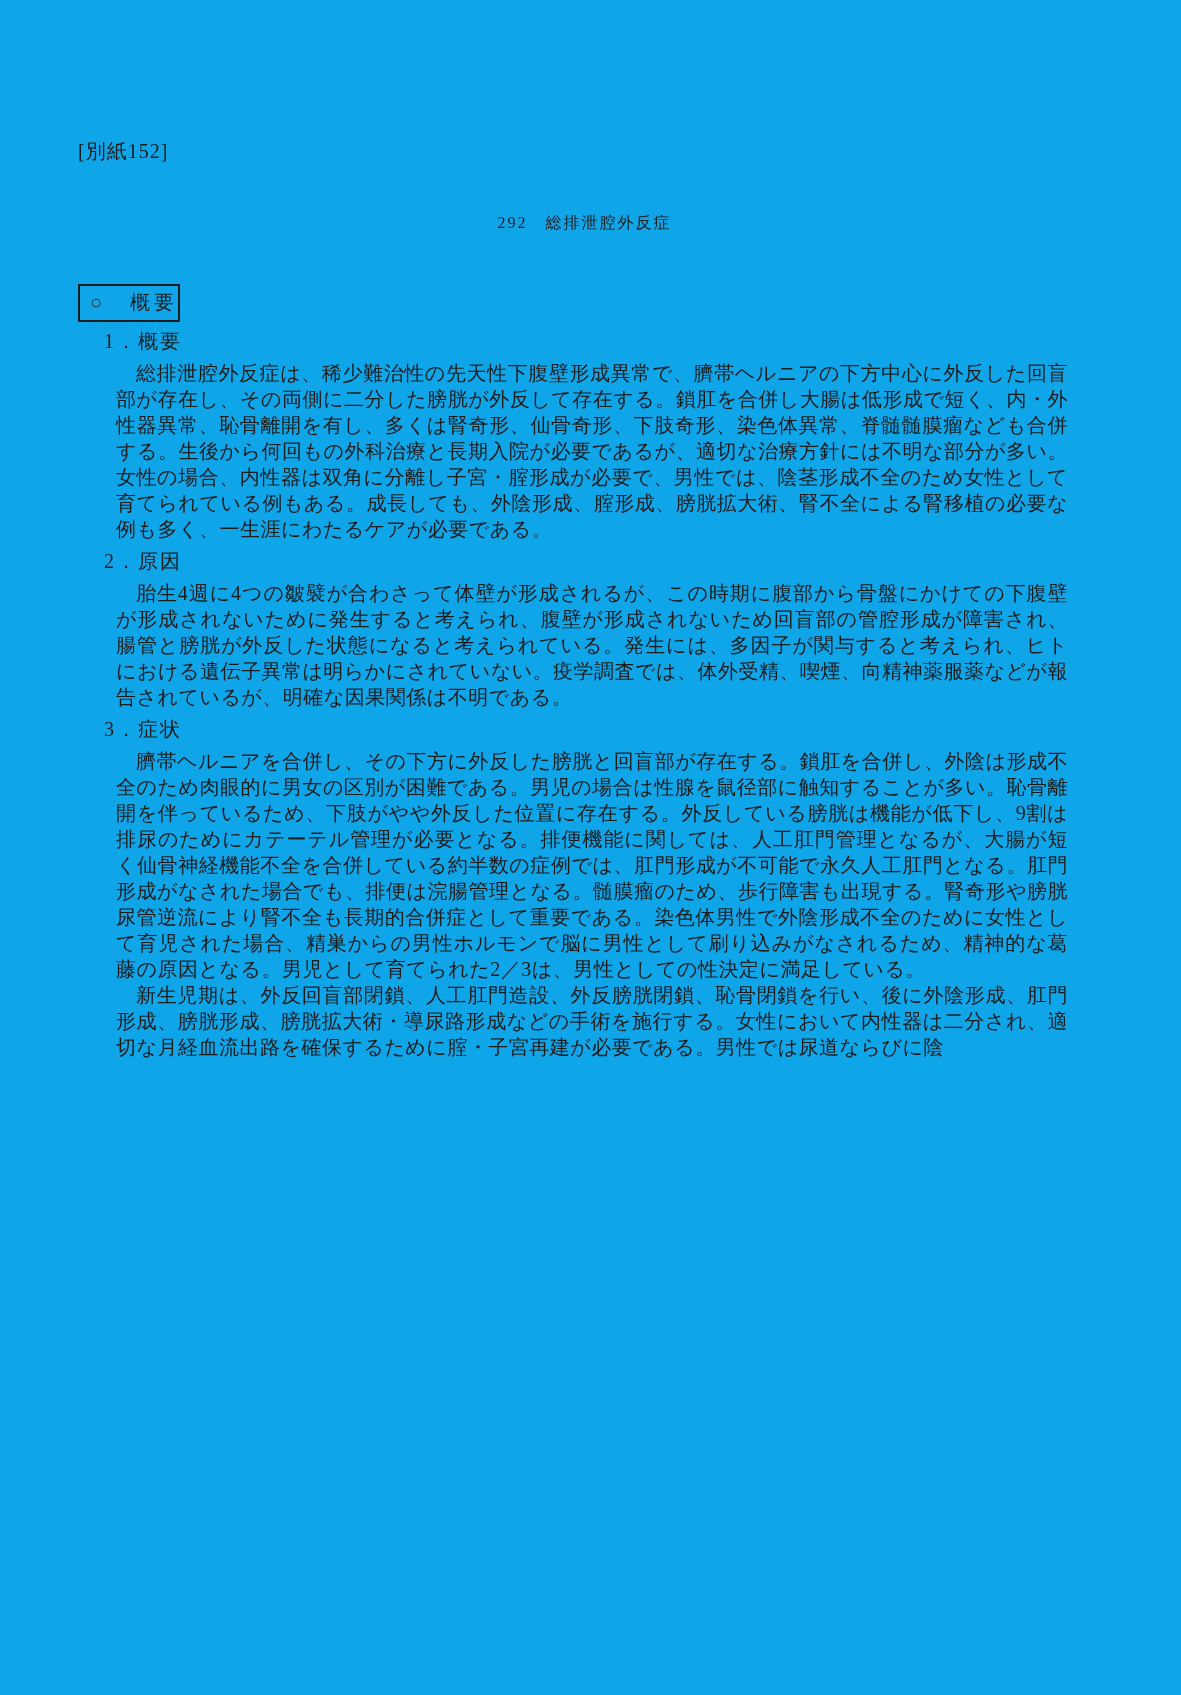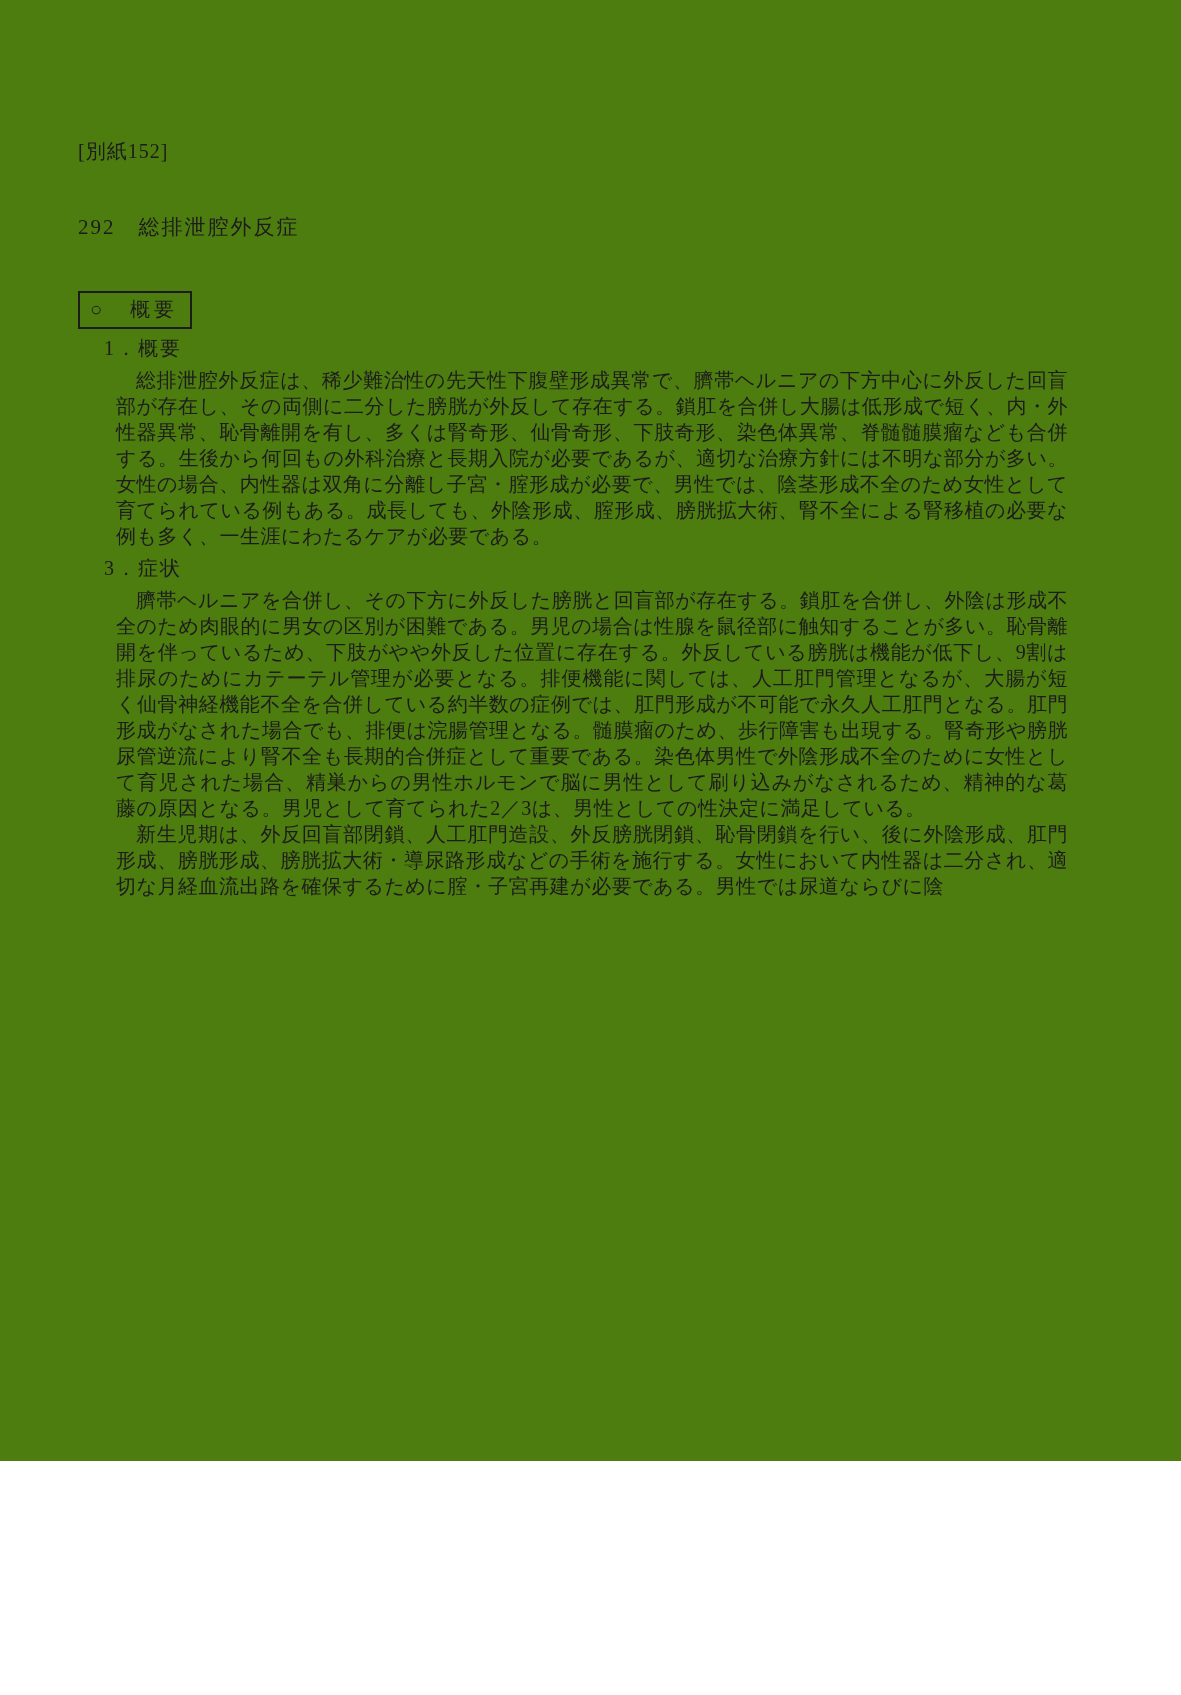--- a/index.html
+++ b/index.html
@@ -11,45 +11,45 @@
   body {
     width: 1181px;
     height: 1695px;
     overflow: hidden;
     font-family: "Liberation Serif", "DejaVu Serif", serif;
     color: #1c1c1c;
   }
 
   .page {
     width: 1181px;
-    height: 1461px;
+    height: 1695px;
     padding: 138px 90px 0 78px;
-    background: #4d7c0f;
+    background: #0ea5e9;
   }
 
   .attachment {
     font-size: 20px;
     letter-spacing: 1px;
   }
 
   .title {
     margin-top: 48px;
-    text-align: left;
-    font-size: 21px;
+    text-align: center;
+    font-size: 16px;
     letter-spacing: 2px;
   }
 
   .overview-box-row {
     margin-top: 50px;
   }
 
   .overview-box {
     display: inline-block;
     border: 2px solid #1c1c1c;
-    padding: 3px 12px 4px 10px;
+    padding: 3px 0 4px 10px;
     font-size: 20px;
     letter-spacing: 4px;
   }
 
   .section {
   }
 
   .section-heading {
     margin-left: 26px;
     font-size: 20px;
@@ -78,20 +78,24 @@
 
   <div class="overview-box-row">
     <span class="overview-box">○　概要</span>
   </div>
 
   <div class="section">
     <div class="section-heading">1．概要</div>
     <p class="para">総排泄腔外反症は、稀少難治性の先天性下腹壁形成異常で、臍帯ヘルニアの下方中心に外反した回盲部が存在し、その両側に二分した膀胱が外反して存在する。鎖肛を合併し大腸は低形成で短く、内・外性器異常、恥骨離開を有し、多くは腎奇形、仙骨奇形、下肢奇形、染色体異常、脊髄髄膜瘤なども合併する。生後から何回もの外科治療と長期入院が必要であるが、適切な治療方針には不明な部分が多い。女性の場合、内性器は双角に分離し子宮・腟形成が必要で、男性では、陰茎形成不全のため女性として育てられている例もある。成長しても、外陰形成、腟形成、膀胱拡大術、腎不全による腎移植の必要な例も多く、一生涯にわたるケアが必要である。</p>
   </div>
 
+  <div class="section">
+    <div class="section-heading">2．原因</div>
+    <p class="para">胎生4週に4つの皺襞が合わさって体壁が形成されるが、この時期に腹部から骨盤にかけての下腹壁が形成されないために発生すると考えられ、腹壁が形成されないため回盲部の管腔形成が障害され、腸管と膀胱が外反した状態になると考えられている。発生には、多因子が関与すると考えられ、ヒトにおける遺伝子異常は明らかにされていない。疫学調査では、体外受精、喫煙、向精神薬服薬などが報告されているが、明確な因果関係は不明である。</p>
+  </div>
 
   <div class="section">
     <div class="section-heading">3．症状</div>
     <p class="para">臍帯ヘルニアを合併し、その下方に外反した膀胱と回盲部が存在する。鎖肛を合併し、外陰は形成不全のため肉眼的に男女の区別が困難である。男児の場合は性腺を鼠径部に触知することが多い。恥骨離開を伴っているため、下肢がやや外反した位置に存在する。外反している膀胱は機能が低下し、9割は排尿のためにカテーテル管理が必要となる。排便機能に関しては、人工肛門管理となるが、大腸が短く仙骨神経機能不全を合併している約半数の症例では、肛門形成が不可能で永久人工肛門となる。肛門形成がなされた場合でも、排便は浣腸管理となる。髄膜瘤のため、歩行障害も出現する。腎奇形や膀胱尿管逆流により腎不全も長期的合併症として重要である。染色体男性で外陰形成不全のために女性として育児された場合、精巣からの男性ホルモンで脳に男性として刷り込みがなされるため、精神的な葛藤の原因となる。男児として育てられた2／3は、男性としての性決定に満足している。</p>
   </div>
 
   <div class="section">
     <p class="para">新生児期は、外反回盲部閉鎖、人工肛門造設、外反膀胱閉鎖、恥骨閉鎖を行い、後に外陰形成、肛門形成、膀胱形成、膀胱拡大術・導尿路形成などの手術を施行する。女性において内性器は二分され、適切な月経血流出路を確保するために腟・子宮再建が必要である。男性では尿道ならびに陰</p>
   </div>
 

